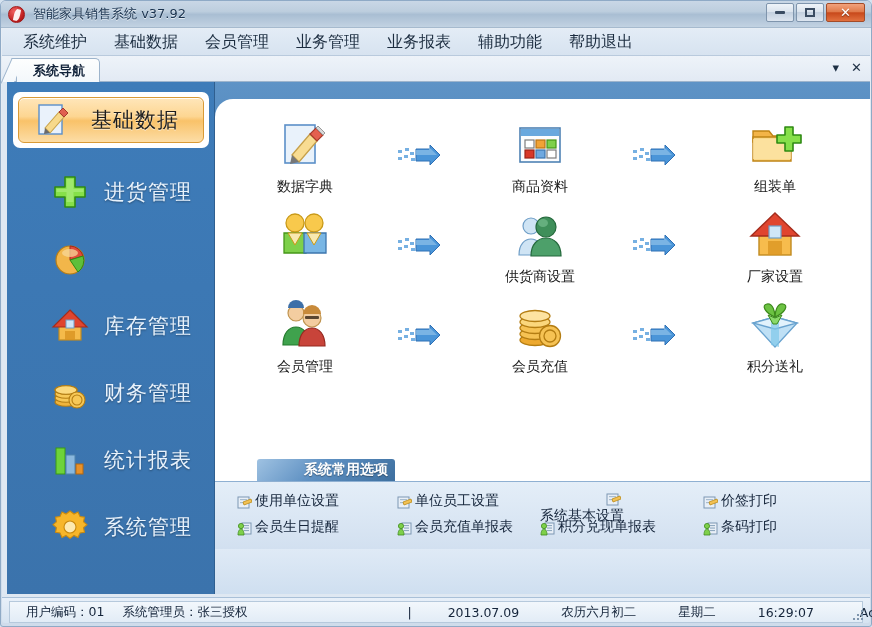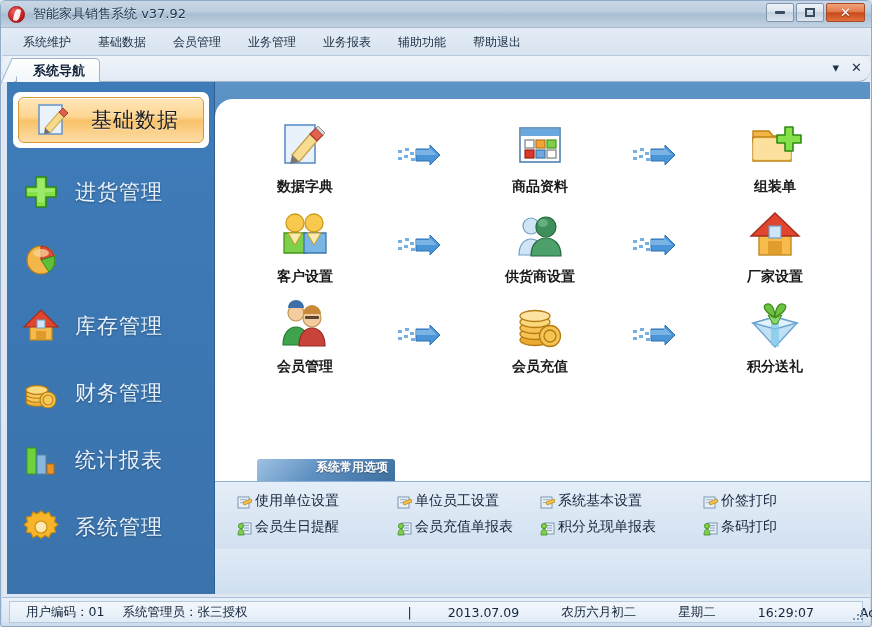--- a/index.html
+++ b/index.html
@@ -71,33 +71,32 @@
 
   
   #menubar {
     position: absolute; left: 1px; top: 28px;
     width: 868px; height: 27px;
     background: linear-gradient(to bottom, #e3ecf6 0%, #d7e3f0 100%);
     border-bottom: 1px solid #b9cadd;
     display: flex; align-items: center;
   }
   .menu-item {
-    font-size: 12px; color: #1b2c3f;
+    font-size: 16px; color: #1b2c3f;
     padding: 3px 11px; margin-left: 5px;
     white-space: nowrap; cursor: default;
   }
   .menu-item:first-child { margin-left: 10px; }
 
   
   #tabstrip {
     position: absolute; left: 1px; top: 55px;
     width: 868px; height: 26px;
     background: linear-gradient(to bottom, #eef3f9 0%, #e2eaf4 100%);
     border-bottom: 1px solid #9db4cc;
-    border-radius: 11px;
   }
   #tab-nav {
     position: absolute; left: 14px; top: 2px;
     height: 24px; padding: 0 14px 0 16px;
     background: linear-gradient(to bottom, #fdfefe 0%, #f3f7fb 100%);
     border: 1px solid #9db4cc;
     border-bottom: none;
     border-radius: 0 5px 0 0;
     display: flex; align-items: center;
     font-size: 13px; font-weight: bold; color: #12233a;
@@ -131,20 +130,21 @@
     width: 208px; height: 512px;
     background: linear-gradient(to bottom, #3e7cb9 0%, #3c78b4 40%, #3b73ac 100%);
     border-right: 1px solid #2f5f90;
   }
   .side-item {
     position: relative;
     height: 67px;
     display: flex; align-items: center;
     padding-left: 14px;
     cursor: default;
+    margin-left: 29px;
   }
   .side-label {
     font-size: 21px; color: #e8f2fc;
     margin-left: 14px; letter-spacing: 1px;
     text-shadow: 0 1px 2px rgba(0,0,0,.35);
   }
   .side-icon { width: 40px; height: 40px; position: relative; flex: none; }
 
   
   #side-sel-wrap {
@@ -187,21 +187,21 @@
   }
   #content-bottom {
     position: absolute; left: 0; top: 467px;
     width: 655px; height: 45px;
     background: linear-gradient(to bottom, #dfeaf6 0%, #cfdff0 100%);
   }
 
   
   #icon-grid {
     position: absolute; left: 0; top: 20px;
-    width: 655px; height: 380px; font-weight: bold;
+    width: 655px; height: 380px;
   }
   .grid-row {
     position: relative; height: 90px;
     display: flex; align-items: flex-start;
   }
   .grid-cell {
     width: 150px; text-align: center;
     cursor: default;
   }
   .grid-cell .big-icon {
@@ -216,23 +216,23 @@
     padding-top: 24px;
   }
   .arrow-svg { width: 54px; height: 24px; }
 
   
   #opts-tabhead {
     position: absolute; left: 42px; top: 0px;
     width: 138px; height: 22px;
     background: linear-gradient(135deg, #9fc2e2 0%, #5e90c2 45%, #3d6f9f 100%);
     border-radius: 3px 3px 0 0;
-    display: flex; align-items: flex-start; justify-content: flex-end;
+    display: flex; align-items: center; justify-content: flex-end;
     padding-right: 7px;
-    font-size: 12px; color: #ffffff;
+    font-size: 14px; color: #ffffff;
     font-weight: bold;
     text-shadow: 0 1px 1px rgba(0,0,0,.35);
   }
   #opts-panel {
     position: absolute; left: 0; top: 22px;
     width: 655px; height: 68px;
     background: linear-gradient(to bottom, #e4eef8 0%, #d2e0f0 100%);
     border-top: 1px solid #8fb0d2;
   }
   .opt-link {
@@ -496,21 +496,20 @@
               <div class="big-icon">
                 <svg viewBox="0 0 56 56" width="56" height="56">
                   <circle cx="18" cy="14" r="9" fill="#f8c94c" stroke="#c99a18" stroke-width="1.3"></circle>
                   <circle cx="37" cy="14" r="9" fill="#f8c94c" stroke="#c99a18" stroke-width="1.3"></circle>
                   <path d="M7 24 h22 v20 h-22 z" fill="#7ed04a" stroke="#459618" stroke-width="1.3"></path>
                   <path d="M27 24 h22 v20 h-22 z" fill="#79b6e4" stroke="#3d76ad" stroke-width="1.3"></path>
                   <path d="M11 24 L18 36 L25 24 Z" fill="#f8e9b0" stroke="#c99a18" stroke-width="1"></path>
                   <path d="M30 24 L37 36 L44 24 Z" fill="#f8e9b0" stroke="#c99a18" stroke-width="1"></path>
                 </svg>
               </div>
-              <div class="cell-label">客户设置</div>
             </div>
 
             <div class="arrow-cell">
               <svg class="arrow-svg" viewBox="0 0 54 24">
                 <g fill="#5fa3de" opacity=".85">
                   <rect x="2" y="7" width="4" height="3"></rect>
                     <rect x="8" y="12" width="4" height="3"></rect>
                   <rect x="2" y="14" width="4" height="3"></rect>
                     <rect x="9" y="5" width="4" height="3"></rect>
                   <rect x="14" y="9" width="4" height="3"></rect>
@@ -664,21 +663,21 @@
               <span class="opt-icon">
                 <svg viewBox="0 0 15 15" width="15" height="15">
                   <rect x="1" y="2" width="11" height="11" fill="#e8eff7" stroke="#7d97b3" stroke-width="1"></rect>
                   <rect x="3" y="4" width="7" height="1.2" fill="#a8bccf"></rect>
                   <rect x="3" y="7" width="7" height="1.2" fill="#a8bccf"></rect>
                   <path d="M6 7 l8-3 1 3 -8 3 z" fill="#f3c153" stroke="#bb8c18" stroke-width=".8"></path>
                 </svg>
               </span>
               <span>单位员工设置</span>
             </div>
-            <div class="opt-link" style="left:325px; top:10px;">
+            <div class="opt-link" style="left:325px; top:10px;flex-direction:column;">
               <span class="opt-icon">
                 <svg viewBox="0 0 15 15" width="15" height="15">
                   <rect x="1" y="2" width="11" height="11" fill="#e8eff7" stroke="#7d97b3" stroke-width="1"></rect>
                   <rect x="3" y="4" width="7" height="1.2" fill="#a8bccf"></rect>
                   <rect x="3" y="7" width="7" height="1.2" fill="#a8bccf"></rect>
                   <path d="M6 7 l8-3 1 3 -8 3 z" fill="#f3c153" stroke="#bb8c18" stroke-width=".8"></path>
                 </svg>
               </span>
               <span>系统基本设置</span>
             </div>

